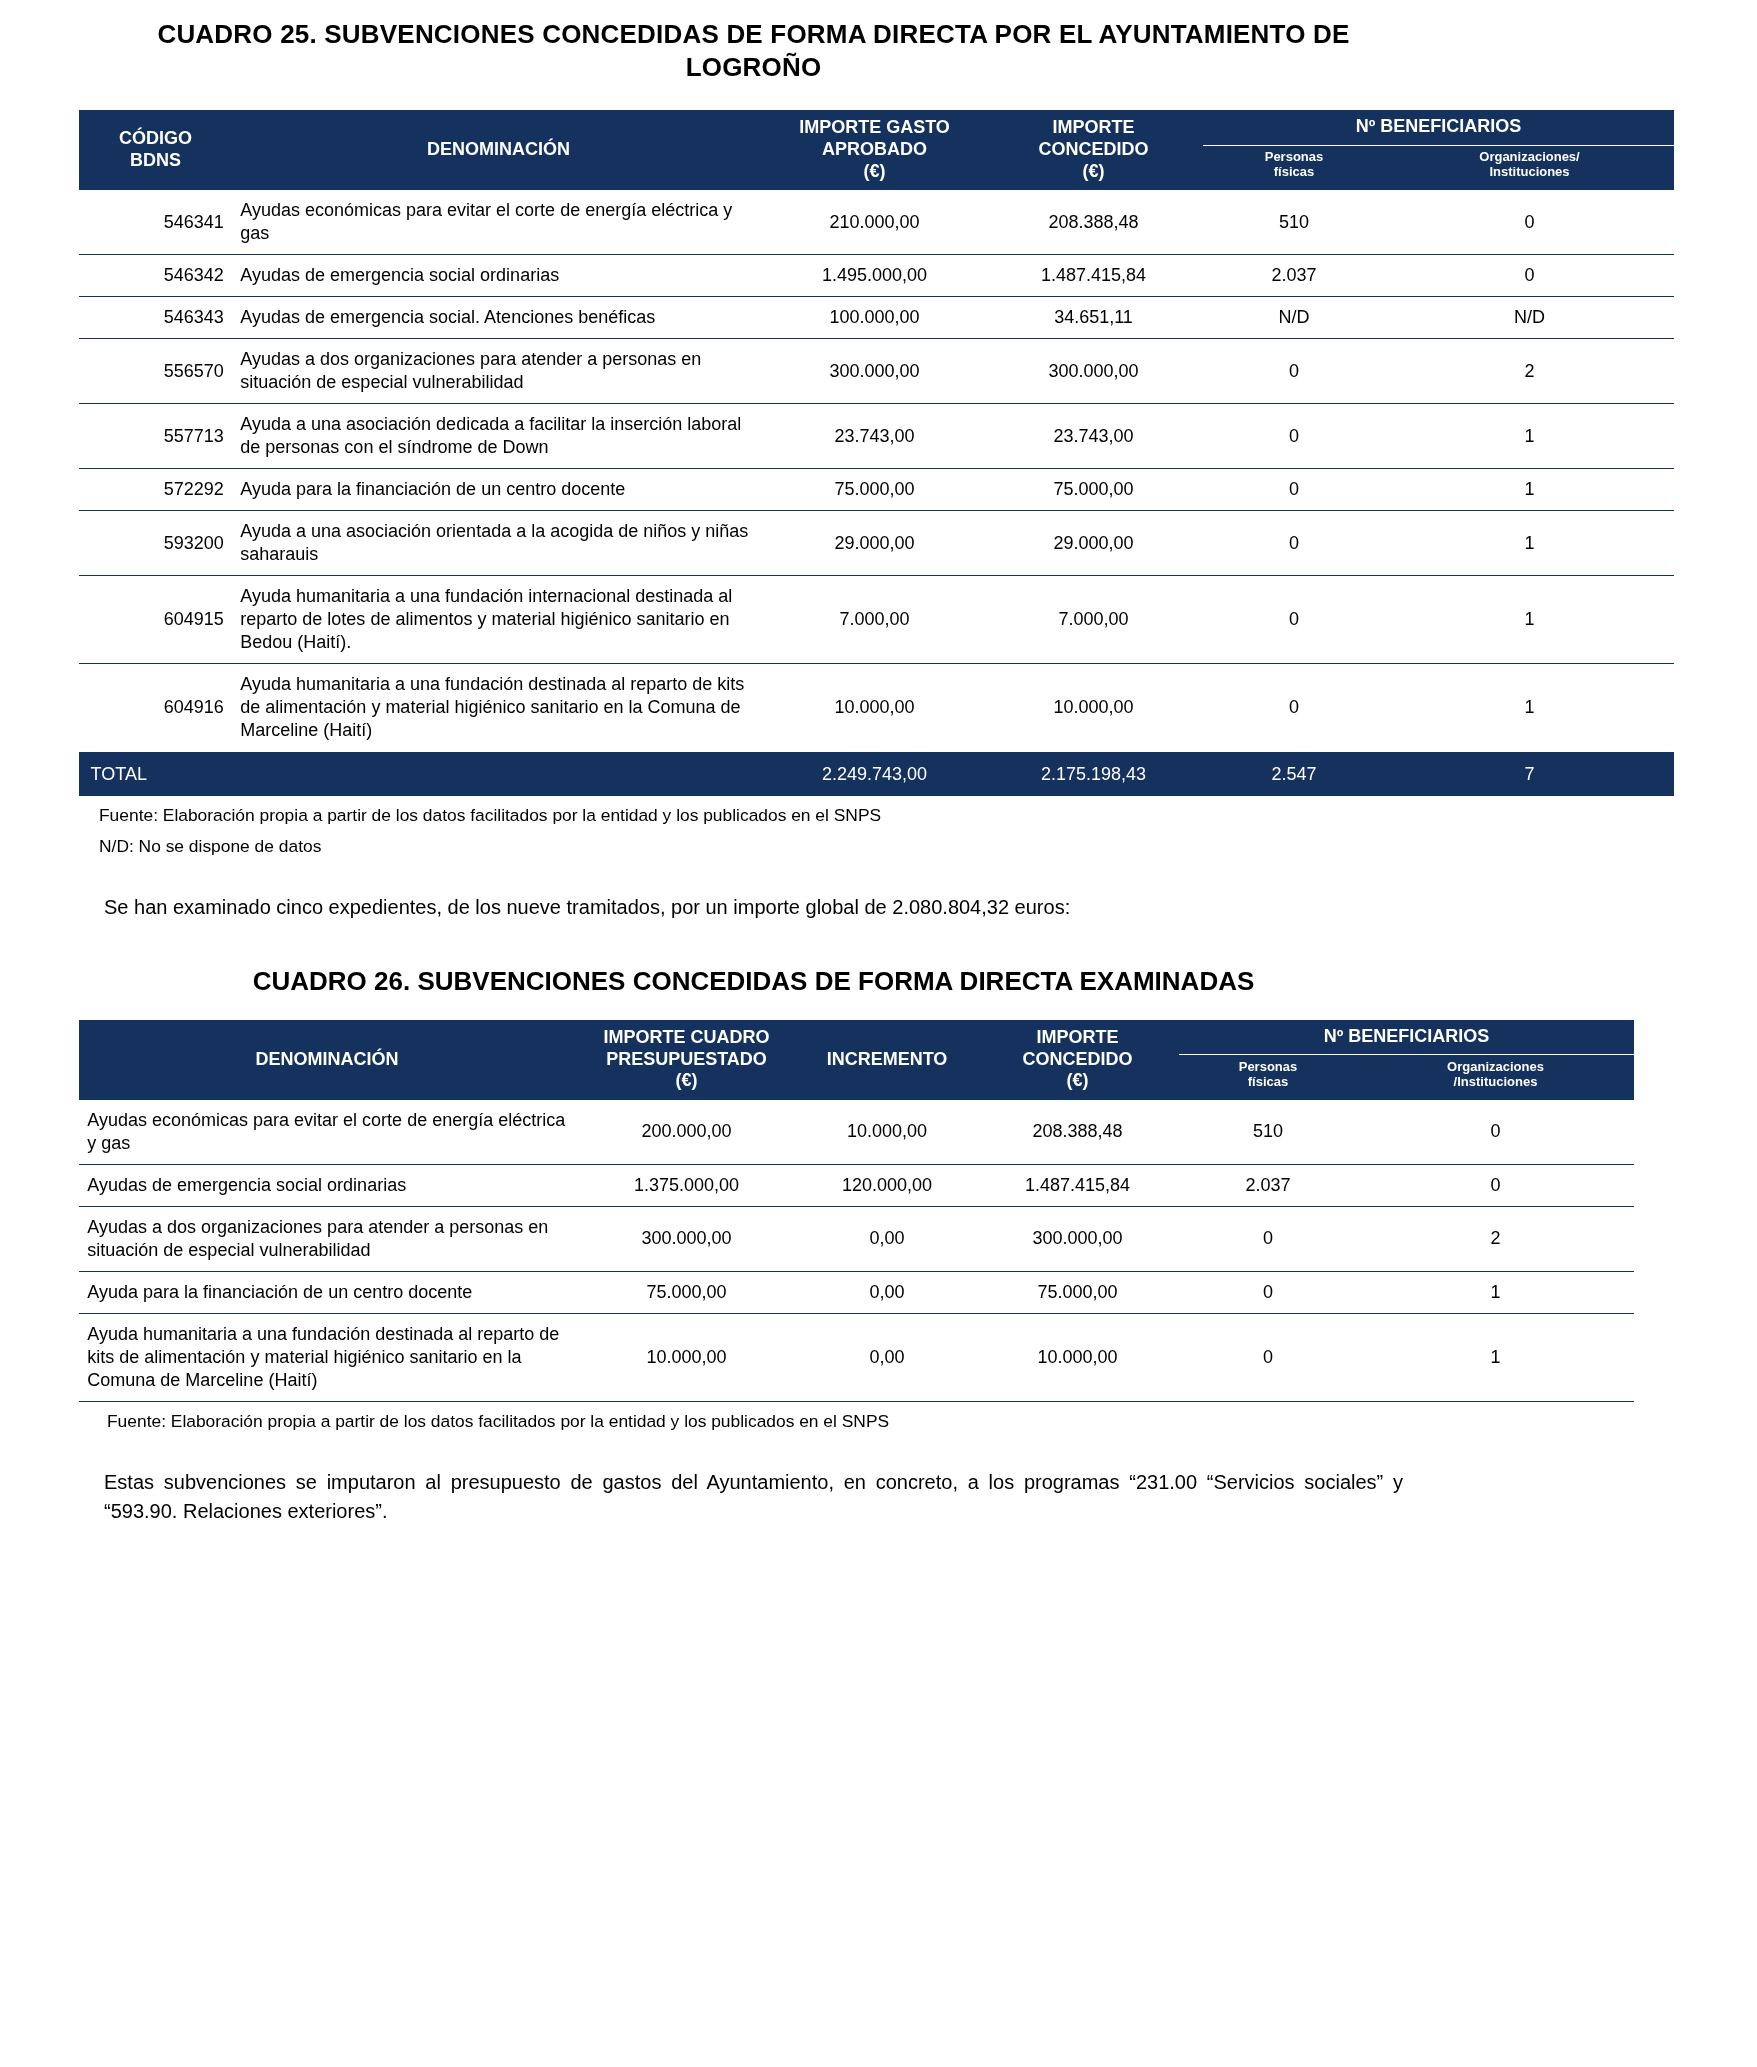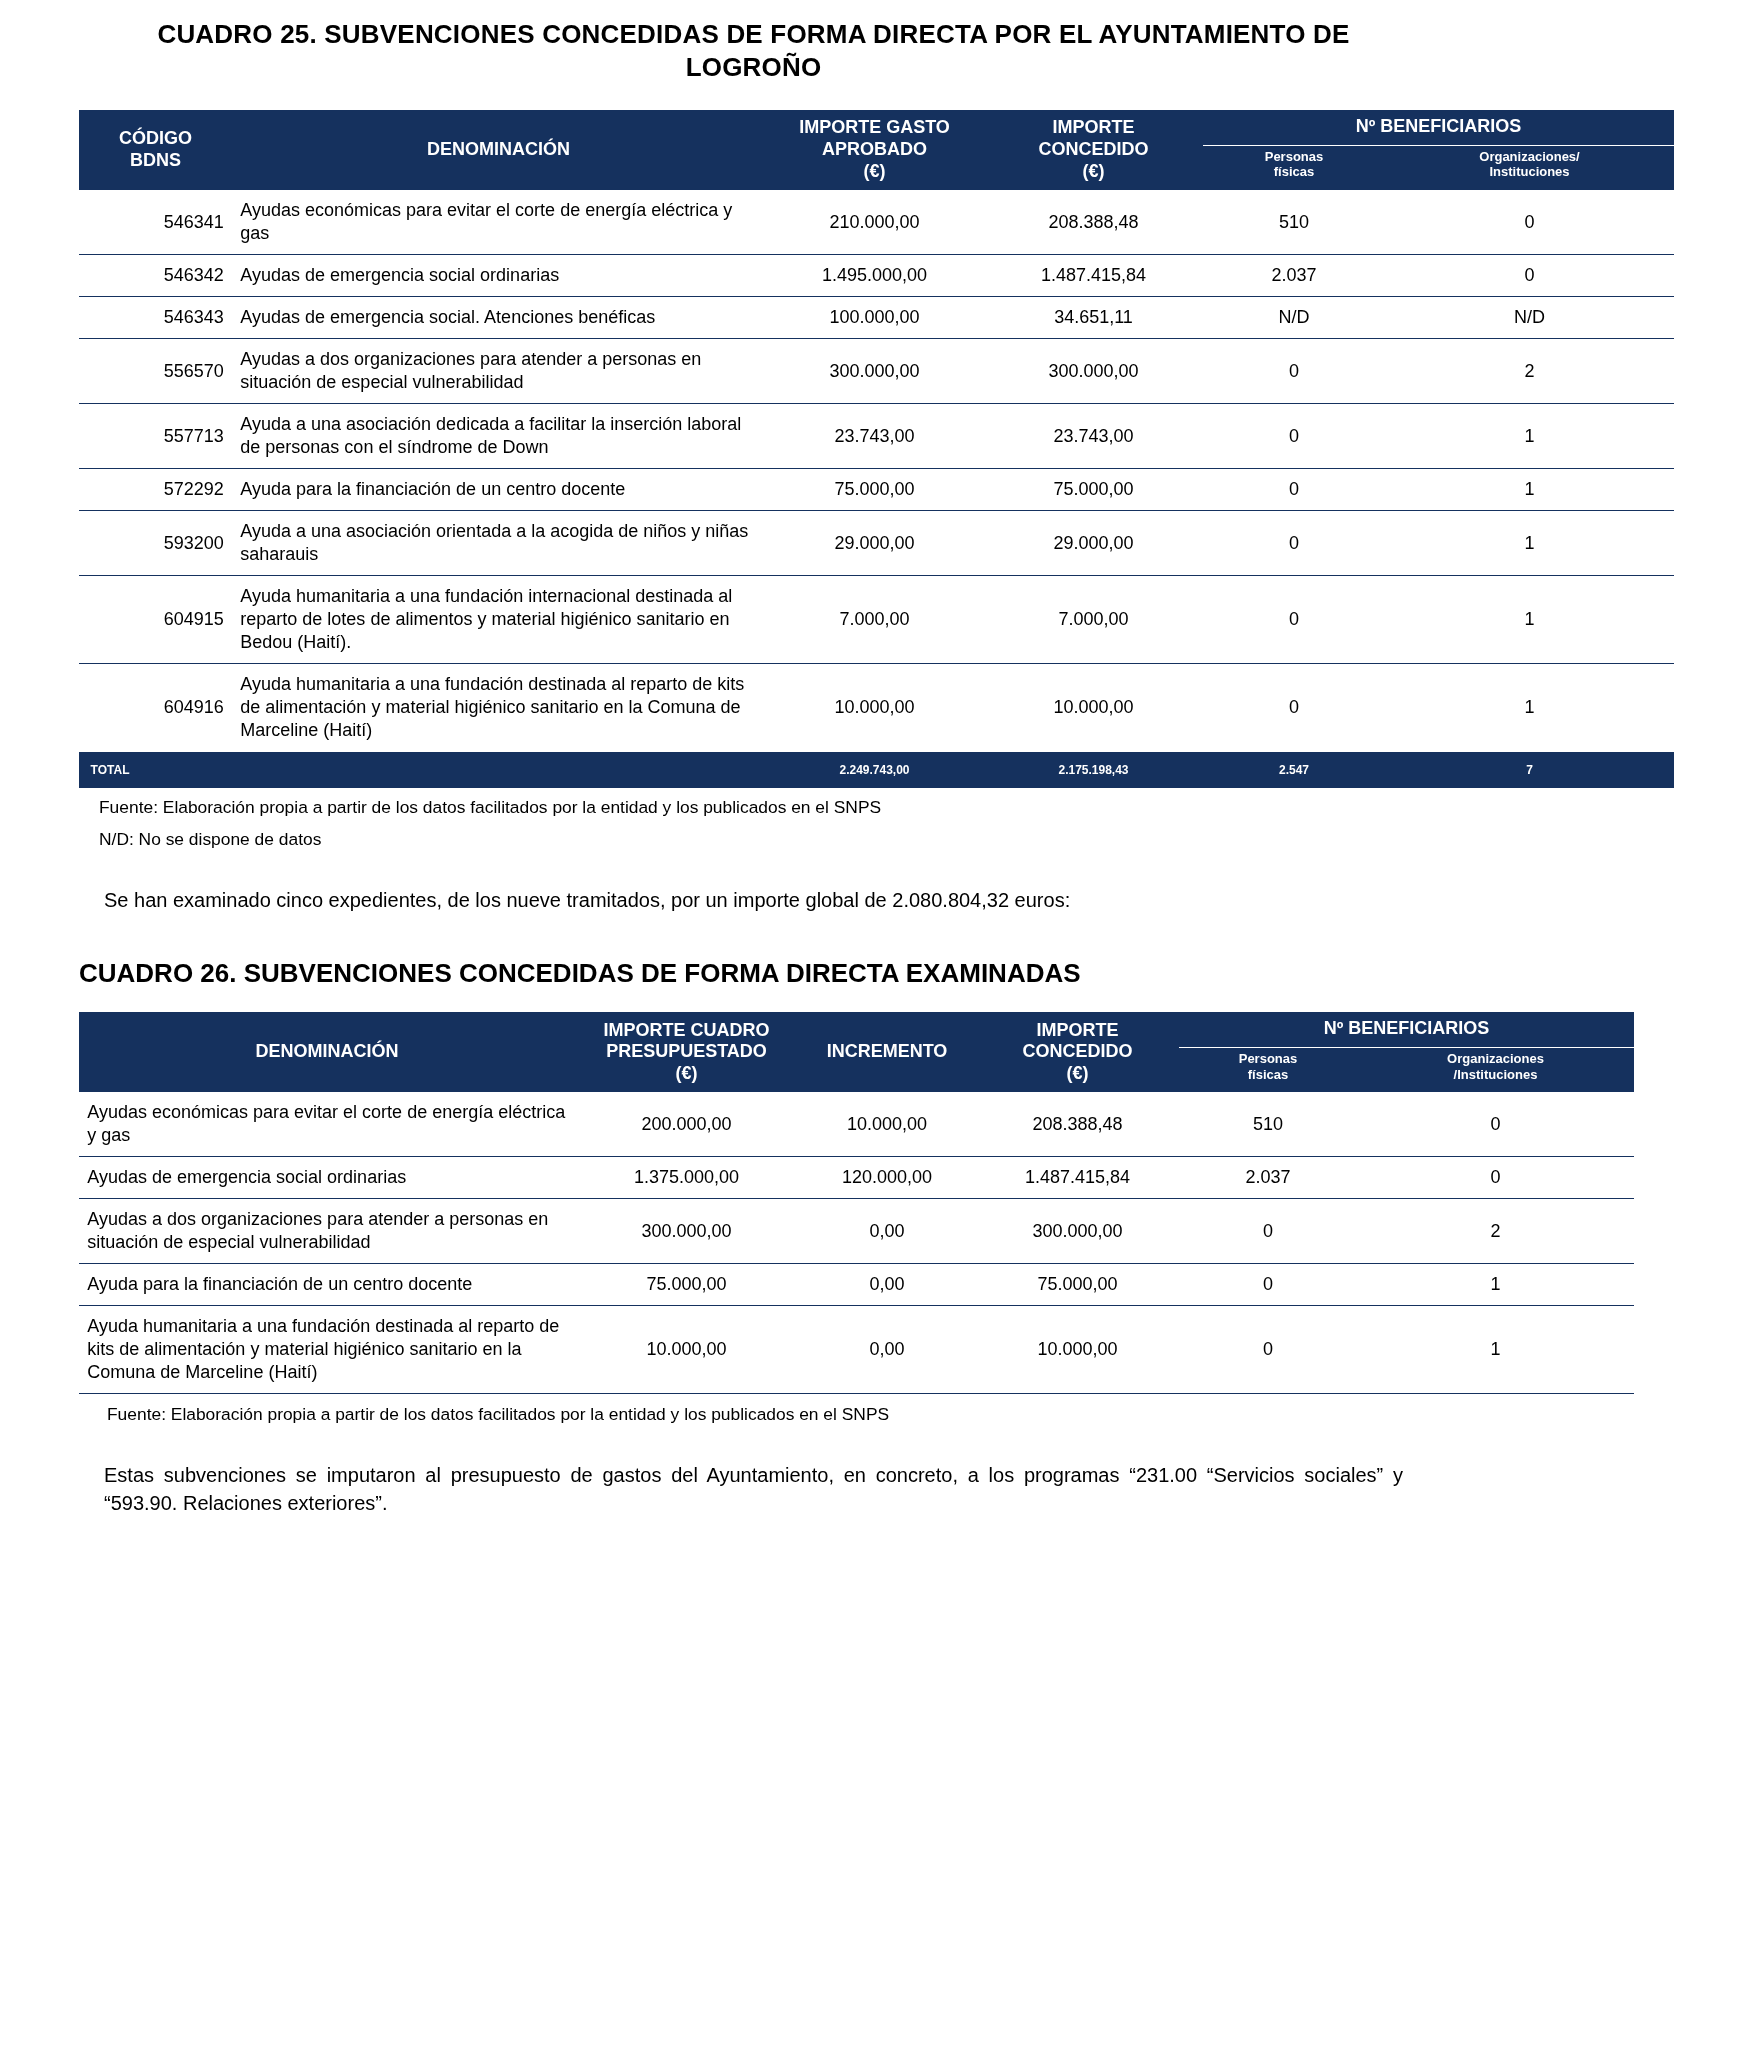--- a/index.html
+++ b/index.html
@@ -24,21 +24,21 @@
     font-weight: bold;
     text-align: center;
     line-height: 1.28;
     letter-spacing: 0.2px;
     margin: 6.6px auto 25px auto;
     max-width: 1289px;
   }
   .doc-title-2 {
     font-size: 26px;
     font-weight: bold;
-    text-align: left;
+    text-align: center;
     line-height: 1.28;
     margin: 43px auto 21.5px auto;
   }
   table {
     border-collapse: collapse;
     width: 100%;
     table-layout: fixed;
   }
   .tbl-wrap-1 { width: 1595px; margin: 0 auto; }
   .tbl-wrap-2 { width: 1554px; margin: 0 auto; }
@@ -70,22 +70,22 @@
     line-height: 1.28;
     color: #000;
   }
   tbody tr:first-child td { border-top: none; }
   td.c { text-align: center; }
   td.l { text-align: left; }
   td.code { text-align: right; }
   tr.total td {
     background: #15315e;
     color: #ffffff;
-    font-weight: bold;
-    font-size: 12px;
+    font-weight: normal;
+    font-size: 18px;
     border-bottom: none;
     padding: 10px 8.3px;
   }
   tr.total td.l { padding-left: 11.6px; }
   .src {
     font-size: 17.4px;
     margin: 7.4px 0 0 20px;
     line-height: 1.38;
   }
   .src.second { margin-left: 28px; }

